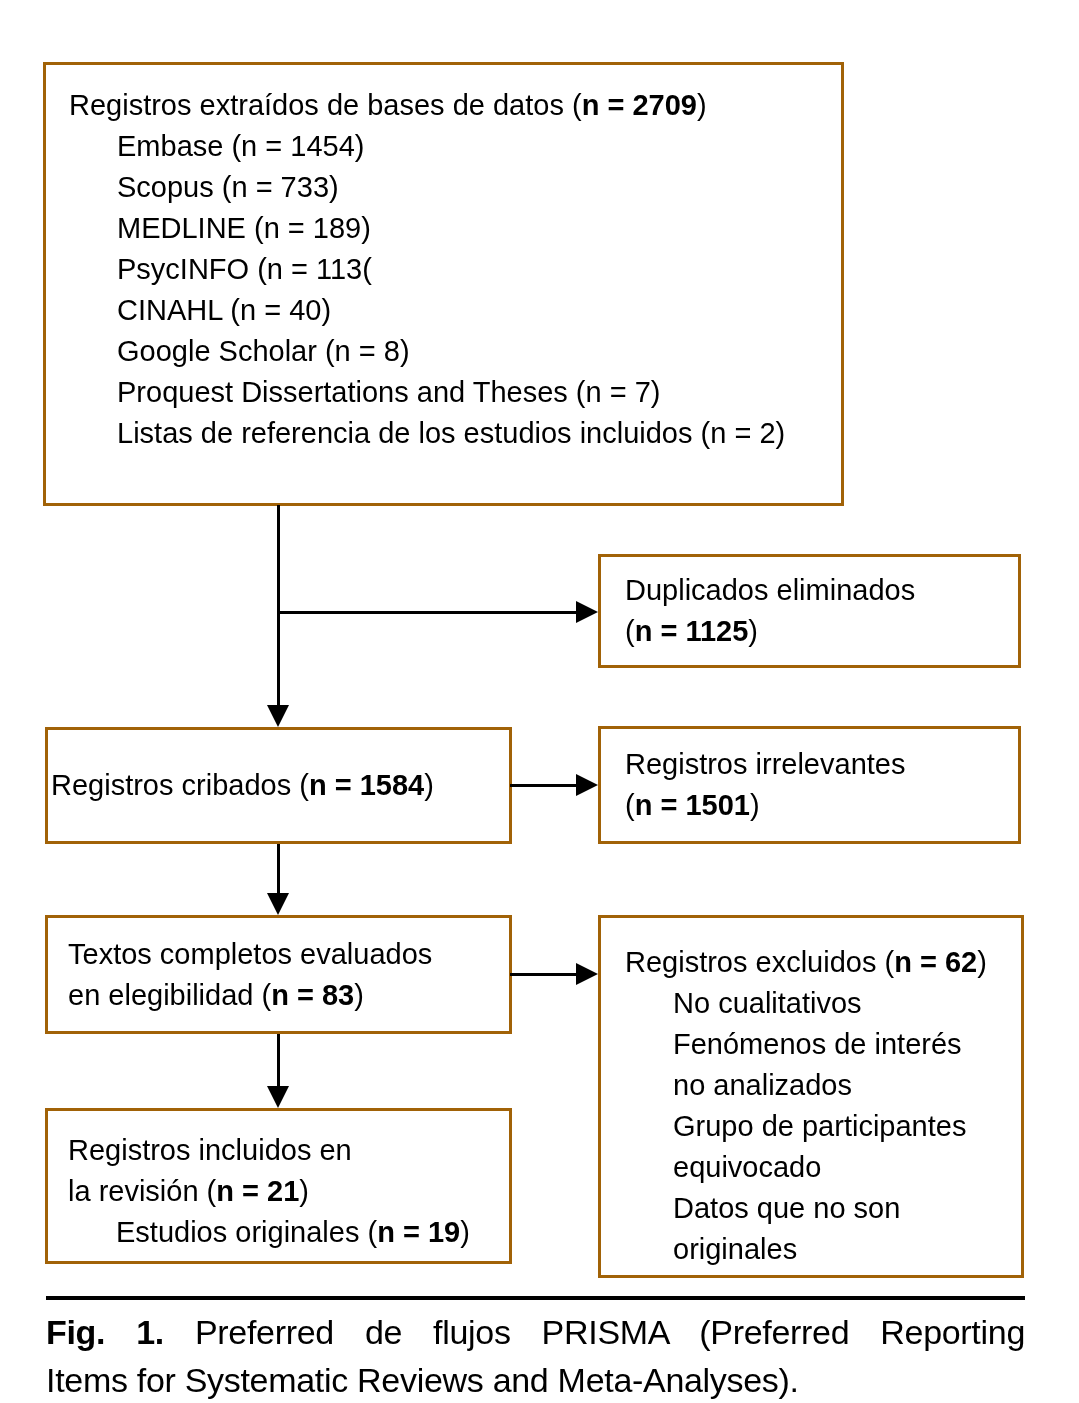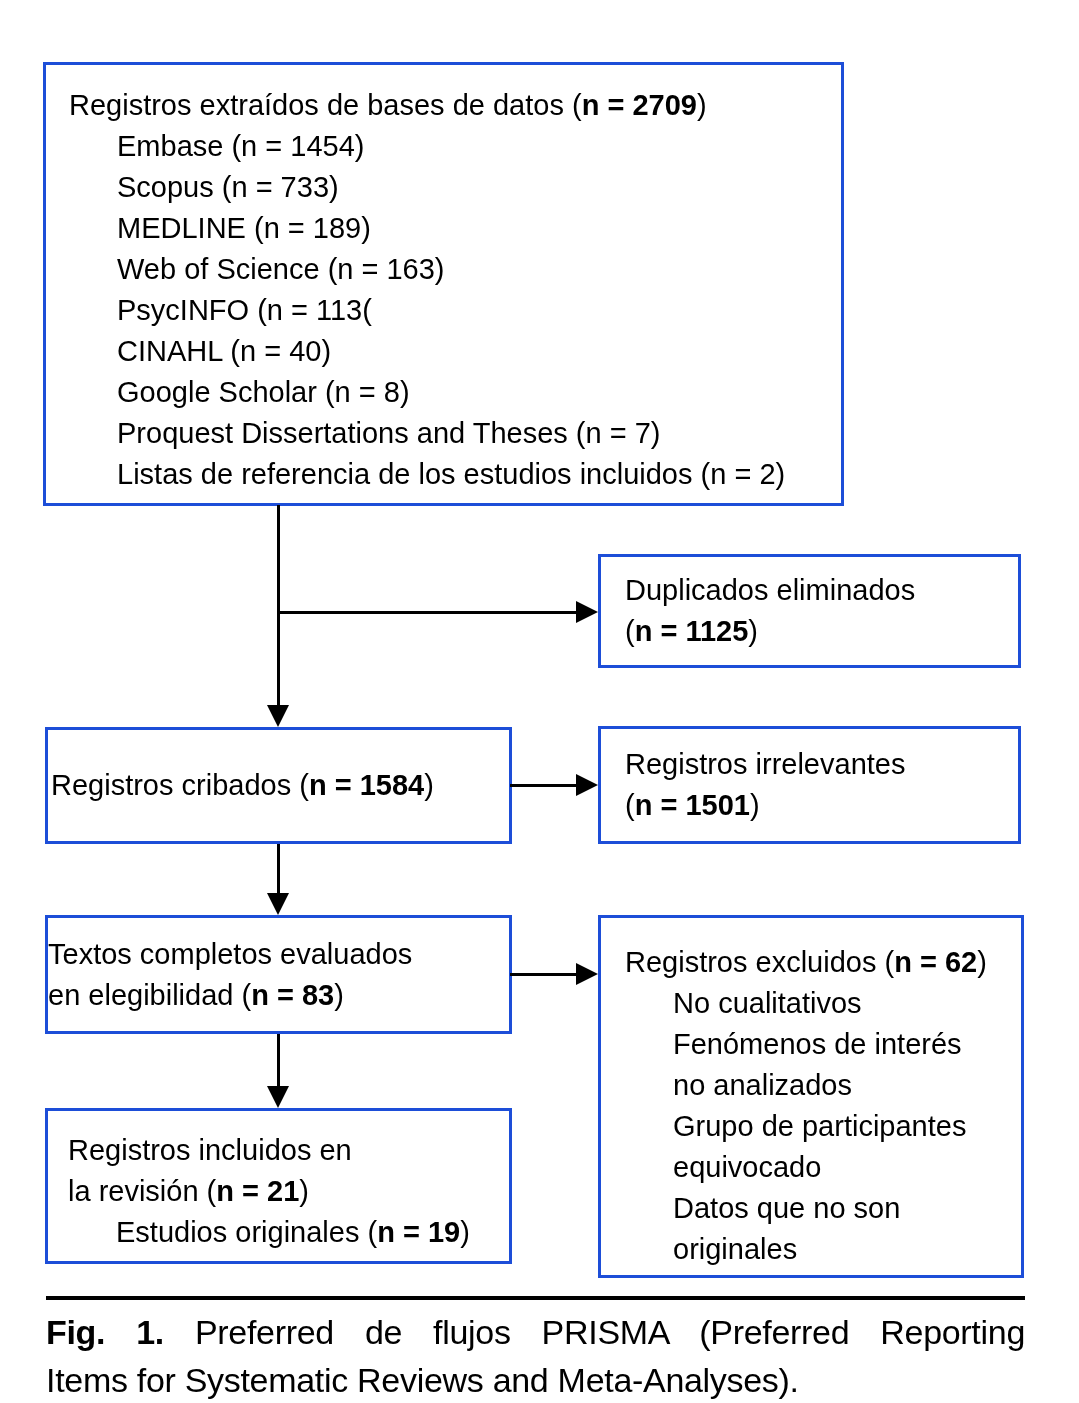--- a/index.html
+++ b/index.html
@@ -7,37 +7,37 @@
     position: relative;
     width: 1079px;
     height: 1403px;
     background: #ffffff;
     font-family: "Liberation Sans", sans-serif;
     color: #000000;
     overflow: hidden;
   }
   .box {
     position: absolute;
-    border: 3px solid #1d4ed8;
+    border: 3px solid #a16207;
     background: #ffffff;
     box-sizing: border-box;
     font-size: 29px;
     line-height: 41px;
   }
   .box .ln { white-space: nowrap; }
   .indent { margin-left: 48px; }
   .b { font-weight: 700; }
   .vcenter { display: flex; flex-direction: column; justify-content: center; }
 
   
   .box-identification { left: 43px; top: 62px; width: 801px; height: 444px; padding: 20px 14px 0 23px; }
   .box-duplicates     { left: 598px; top: 554px; width: 423px; height: 114px; padding-left: 24px; }
   .box-screened       { left: 45px;  top: 727px; width: 467px; height: 117px; padding-left: 3px; }
   .box-irrelevant     { left: 598px; top: 726px; width: 423px; height: 118px; padding-left: 24px; }
-  .box-fulltext       { left: 45px;  top: 915px; width: 467px; height: 119px; }
+  .box-fulltext       { left: 45px;  top: 915px; width: 467px; height: 119px; padding-left: 20px; }
   .box-excluded       { left: 598px; top: 915px; width: 426px; height: 363px; padding: 24px 10px 16px 24px; }
   .box-included       { left: 45px;  top: 1108px; width: 467px; height: 156px; padding: 19px 0 0 20px; }
   .reason { max-width: 312px; }
 
   
   .line { position: absolute; background: #000000; }
   .arrow-down {
     position: absolute; width: 0; height: 0;
     border-left: 11px solid transparent;
     border-right: 11px solid transparent;
@@ -61,21 +61,20 @@
 </head>
 <body>
 
 <div class="page">
 
   <div class="box box-identification">
     <div class="ln"><span>Registros extraídos de bases de datos (</span><span class="b">n = 2709</span><span>)</span></div>
     <div class="ln indent">Embase (n = 1454)</div>
     <div class="ln indent">Scopus (n = 733)</div>
     <div class="ln indent">MEDLINE (n = 189)</div>
-    <div class="ln indent">Web of Science (n = 163)</div>
     <div class="ln indent">PsycINFO (n = 113(</div>
     <div class="ln indent">CINAHL (n = 40)</div>
     <div class="ln indent">Google Scholar (n = 8)</div>
     <div class="ln indent">Proquest Dissertations and Theses (n = 7)</div>
     <div class="ln indent">Listas de referencia de los estudios incluidos (n = 2)</div>
   </div>
 
   <div class="box box-duplicates vcenter">
     <div class="ln">Duplicados eliminados</div>
     <div class="ln"><span>(</span><span class="b">n = 1125</span><span>)</span></div>

